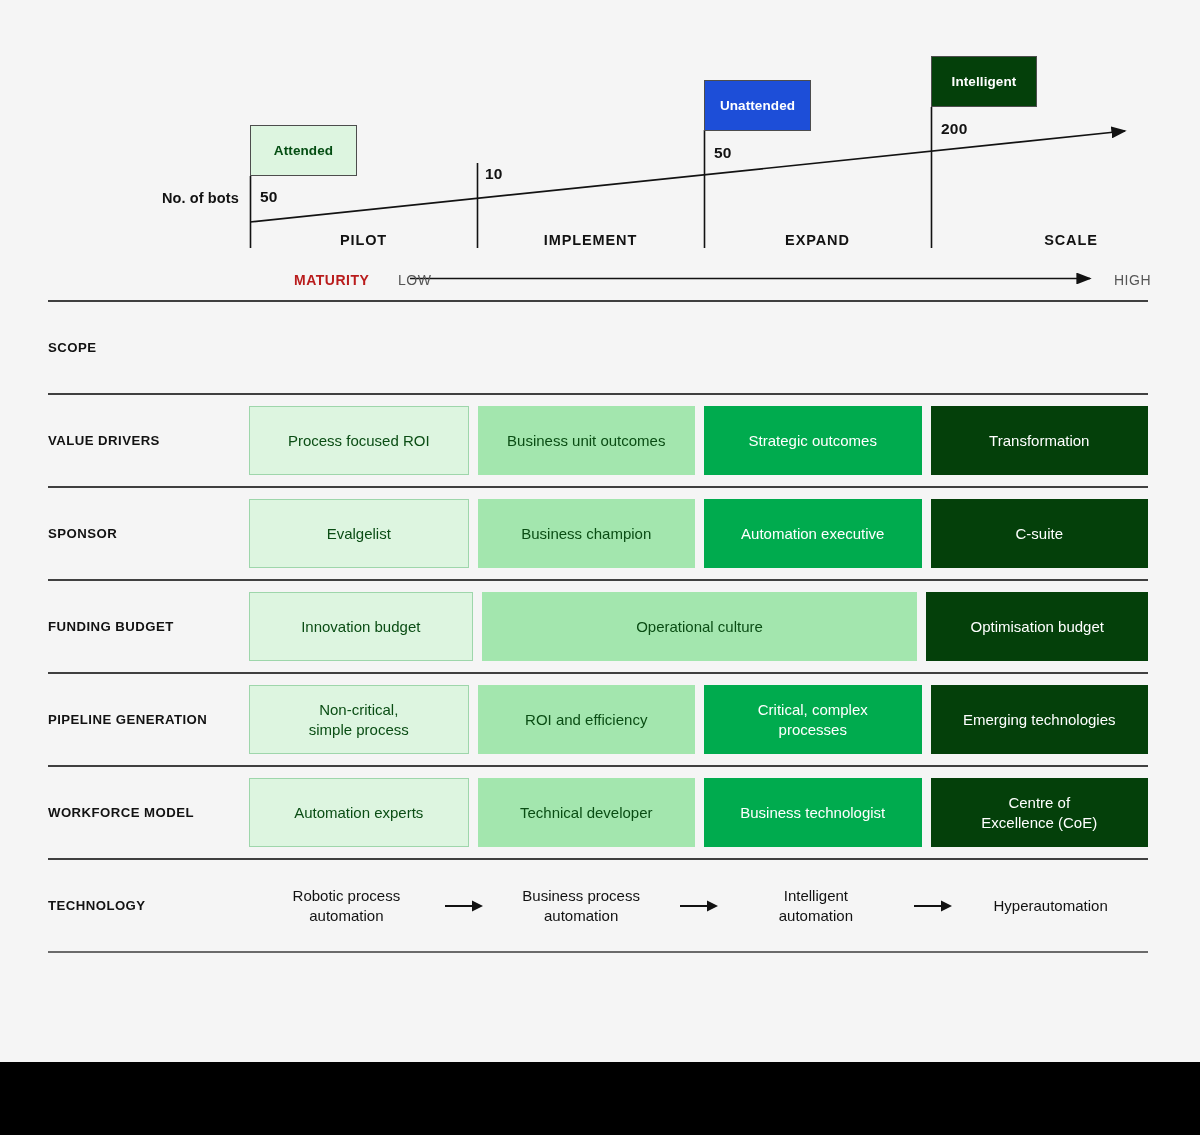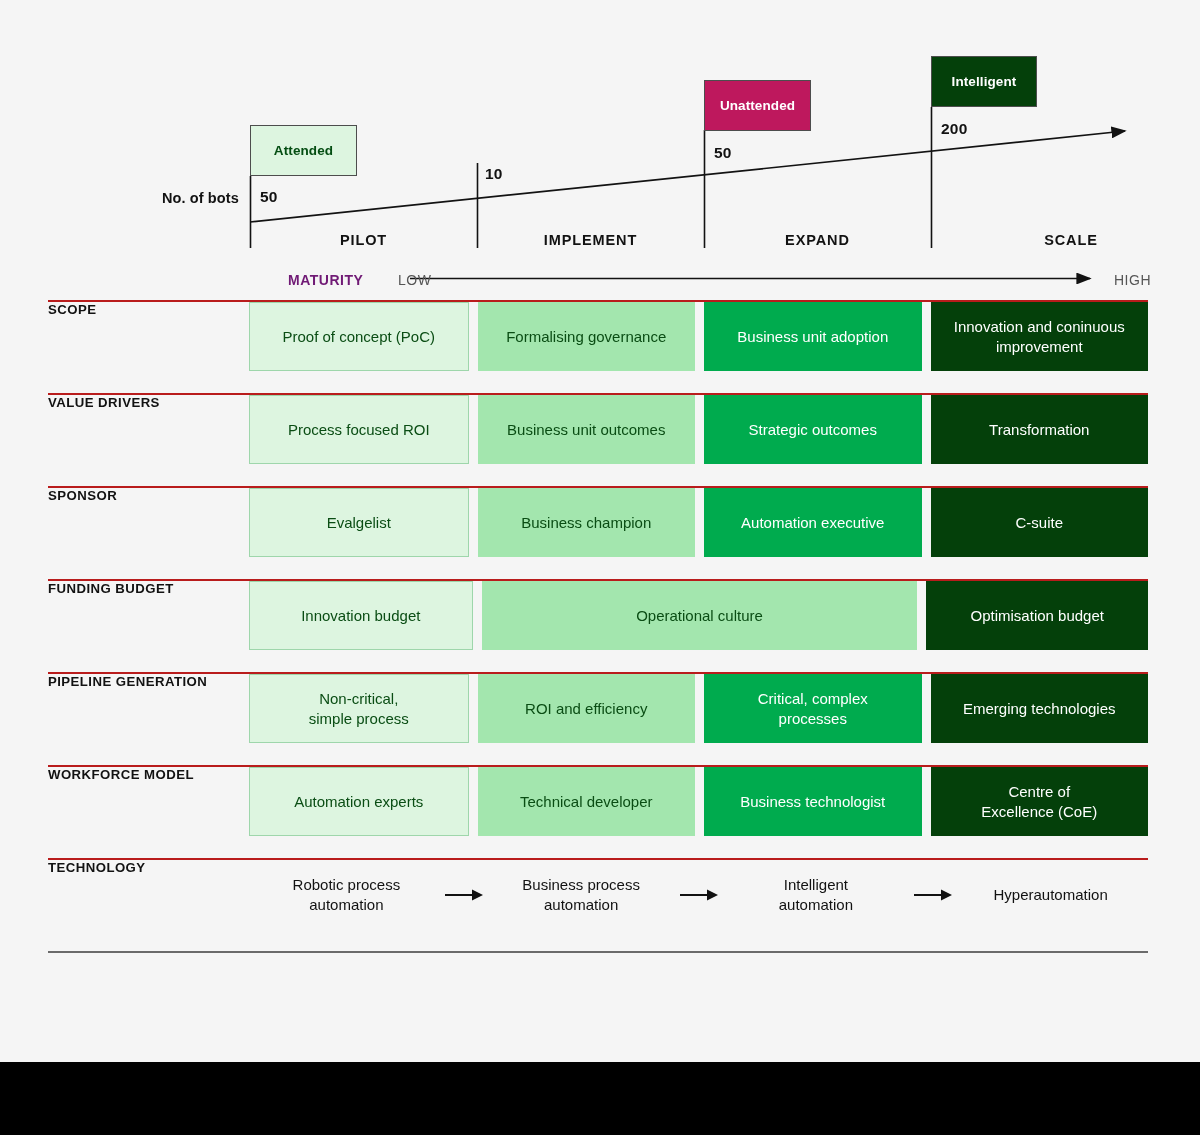--- a/index.html
+++ b/index.html
@@ -46,21 +46,21 @@
     display: flex;
     align-items: center;
     justify-content: center;
     font-size: 13.5px;
     font-weight: bold;
     letter-spacing: .1px;
   }
   .flag-1 { left:250px; top:125px; width:107px; height:51px;
             background:#ddf5e0; color:#044d12; }
   .flag-2 { left:704px; top:80px;  width:107px; height:51px;
-            background:#be185d; color:#ffffff; }
+            background:#1d4ed8; color:#ffffff; }
   .flag-3 { left:931px; top:56px;  width:106px; height:51px;
             background:#04400a; color:#ffffff; }
 
   .bot-count {
     position: absolute;
     font-size: 15.5px;
     font-weight: bold;
     color: #121212;
     letter-spacing: .2px;
   }
@@ -87,24 +87,24 @@
     letter-spacing: .9px;
     text-align: center;
   }
   .sn-1 { left:250px; width:227px; }
   .sn-2 { left:477px; width:227px; }
   .sn-3 { left:704px; width:227px; }
   .sn-4 { left:962px; width:218px; }
 
   #maturity-label {
     position: absolute;
-    left: 240px; top: 272px;
+    left: 246px; top: 272px;
     font-size: 14px;
     font-weight: bold;
-    color: #701a75;
+    color: #b91c1c;
     letter-spacing: .5px;
     padding-left: 48px;
   }
   #maturity-low {
     position: absolute;
     left: 356px; top: 272px;
     font-size: 14px;
     color: #555555;
     letter-spacing: .5px;
     margin-left: 42px;
@@ -120,22 +120,22 @@
   
   #matrix {
     position: absolute;
     left: 0;
     top: 300px;
     width: 1200px;
   }
   .mrow {
     position: relative;
     display: flex;
-    align-items: flex-start;
-    border-top: 2px solid #b91c1c;
+    align-items: center;
+    border-top: 2px solid #404040;
     height: 91px;
     margin-left: 48px;
     margin-right: 52px;
   }
   .mrow.last { border-bottom: 2px solid #6b6b6b; }
   .rowlabel {
     flex: 0 0 201px;
     font-size: 13.2px;
     font-weight: bold;
     color: #121212;
@@ -236,26 +236,20 @@
 
     <div id="maturity-label">MATURITY</div>
     <div id="maturity-low">LOW</div>
     <div id="maturity-high">HIGH</div>
   </div>
 
   <div id="matrix">
 
     <div class="mrow">
       <div class="rowlabel">SCOPE</div>
-      <div class="cells">
-        <div class="cell tone-1">Proof of concept (PoC)</div>
-        <div class="cell tone-2">Formalising governance</div>
-        <div class="cell tone-3">Business unit adoption</div>
-        <div class="cell tone-4">Innovation and coninuous improvement</div>
-      </div>
     </div>
 
     <div class="mrow">
       <div class="rowlabel">VALUE DRIVERS</div>
       <div class="cells">
         <div class="cell tone-1">Process focused ROI</div>
         <div class="cell tone-2">Business unit outcomes</div>
         <div class="cell tone-3">Strategic outcomes</div>
         <div class="cell tone-4">Transformation</div>
       </div>

